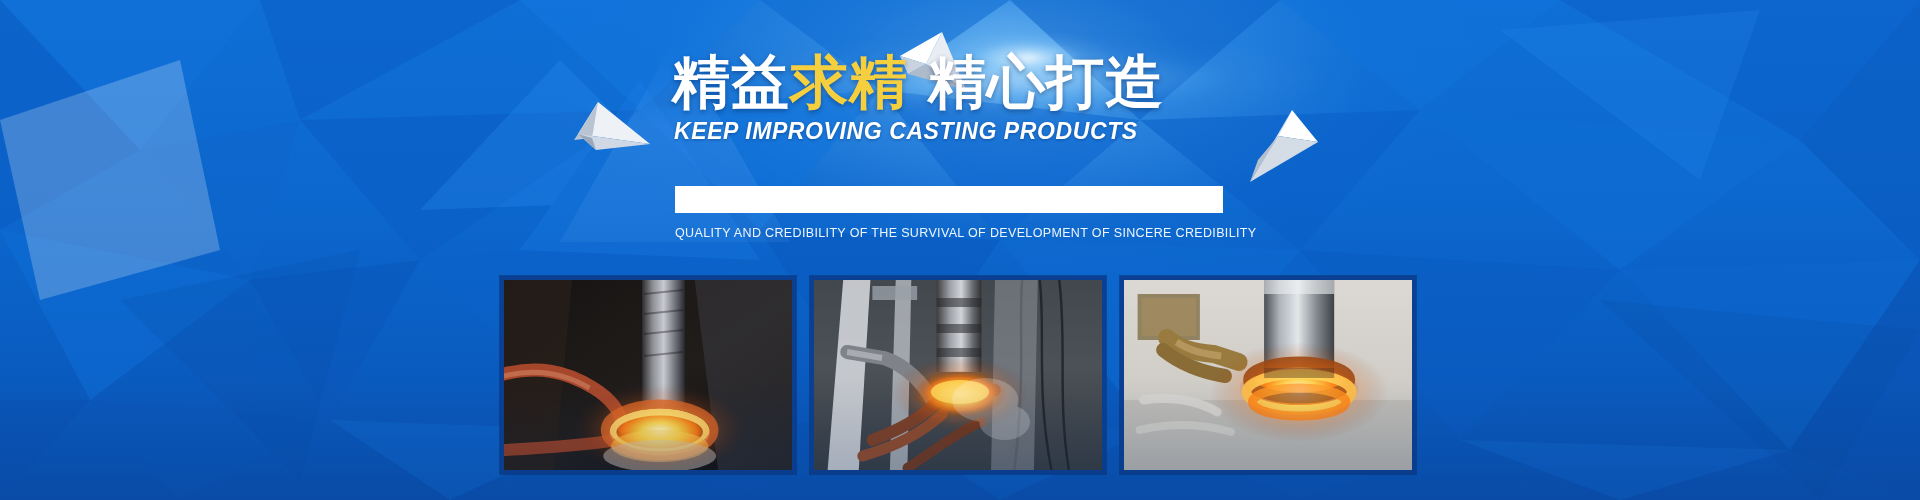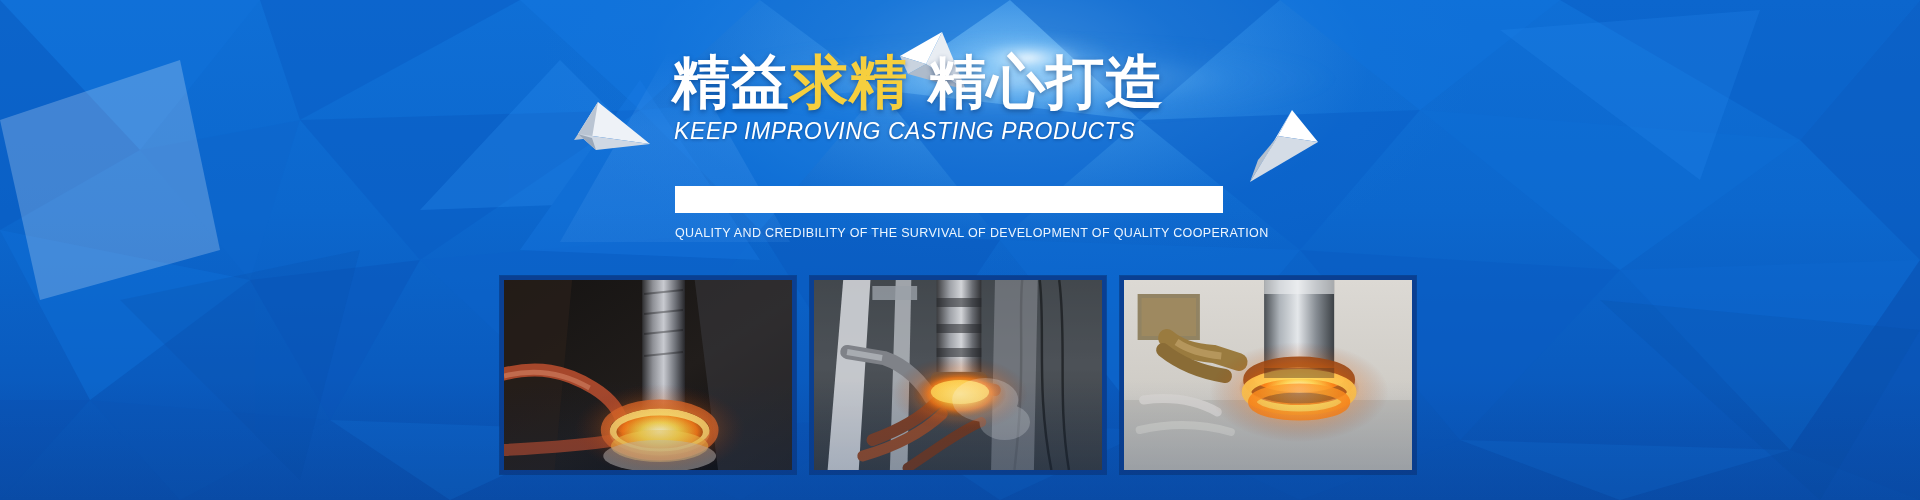--- a/index.html
+++ b/index.html
@@ -75,21 +75,21 @@
     text-shadow: 0 2px 5px rgba(2,36,86,0.45);
   }
   .headline .w { color: #ffffff; }
   .headline .g { color: #f6cf3e; }
   .headline .sp { display: inline-block; width: 20px; }
 
   .sub-en {
     position: absolute;
     left: 662px; top: 118px;
     font-size: 23px;
-    font-weight: normal;
+    font-weight: bold;
     font-style: italic;
     letter-spacing: 0.6px;
     color: #ffffff;
     white-space: nowrap;
     font-family: "Liberation Sans", sans-serif;
     text-shadow: 0 1px 3px rgba(2,36,86,0.40);
   }
 
   .white-bar {
     position: absolute;
@@ -246,21 +246,21 @@
   <div class="content">
 
     <div class="headline">
       <span class="w">精益</span><span class="g">求精</span><span class="sp"></span><span class="w">精心打造</span>
     </div>
 
     <div class="sub-en">KEEP IMPROVING CASTING PRODUCTS</div>
 
     <div class="white-bar"></div>
 
-    <div class="caption-en">QUALITY AND CREDIBILITY OF THE SURVIVAL OF DEVELOPMENT OF QUALITY COOPERATION</div>
+    <div class="caption-en">QUALITY AND CREDIBILITY OF THE SURVIVAL OF DEVELOPMENT OF SINCERE CREDIBILITY</div>
   </div>
 
   <div class="photos">
 
     <div class="photo-frame">
       <div class="photo">
         <svg viewBox="0 0 296 190" preserveAspectRatio="none">
           <defs>
             <radialGradient id="glow1" cx="50%" cy="50%" r="50%">
               <stop offset="0%" stop-color="#fff6c8"></stop>

